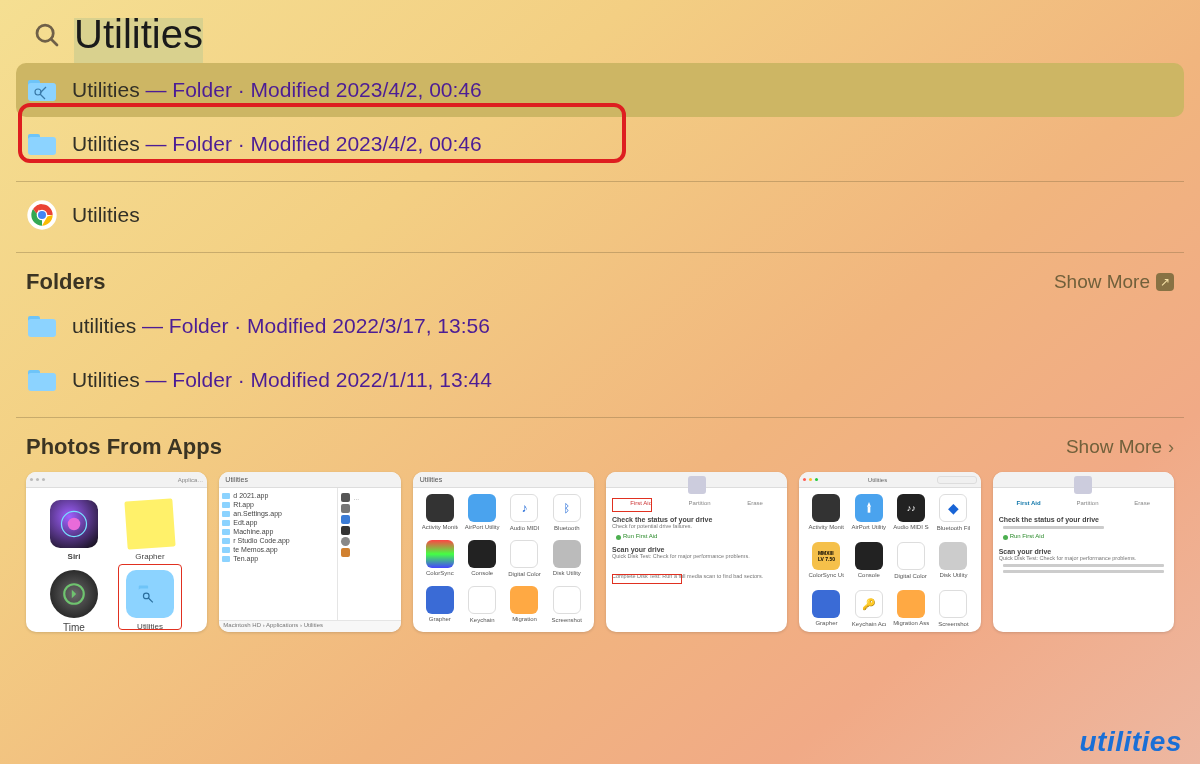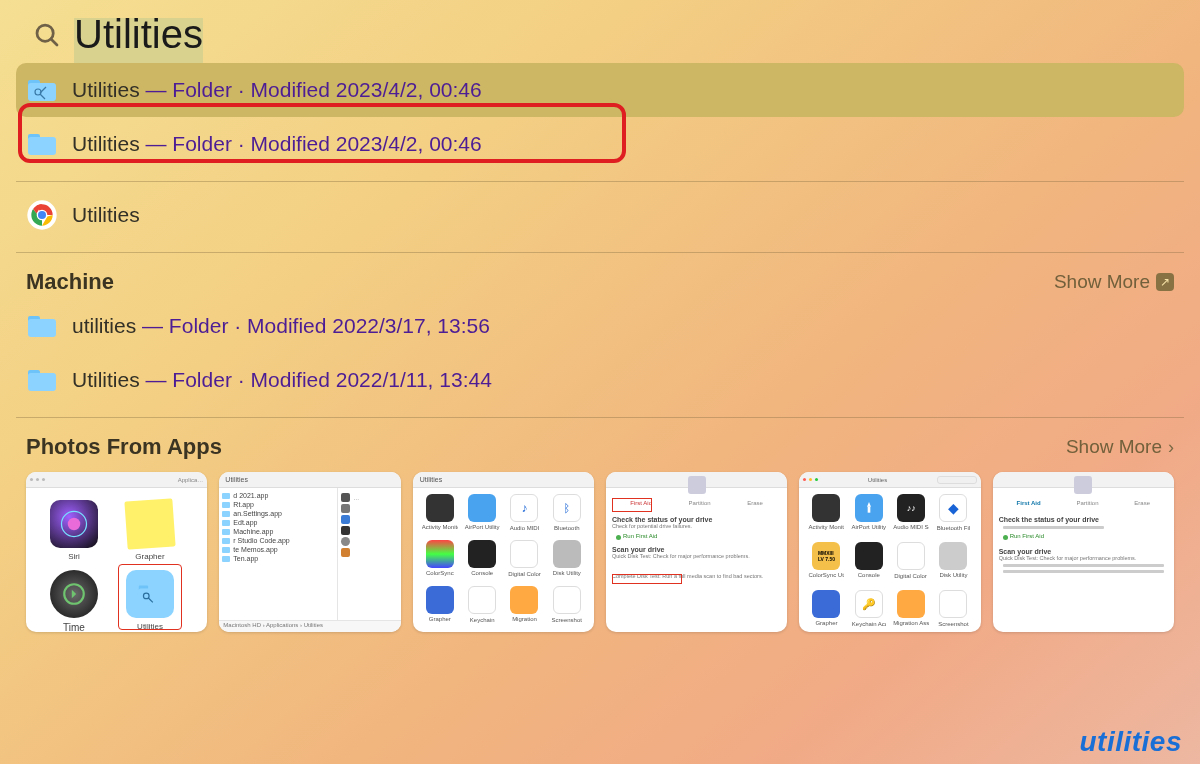--- a/index.html
+++ b/index.html
@@ -208,21 +208,21 @@
         <circle cx="24" cy="24" r="6" fill="#4285F4"></circle>
       </svg>
     </span>
     <span class="row-text-primary">Utilities</span>
   </div>
 </div>
 
 <div class="divider"></div>
 
 <div class="section-head">
-  <span class="section-title">Machine</span>
+  <span class="section-title">Folders</span>
   <span class="show-more">
     <span>Show More</span>
     <span class="sm-icon">↗</span>
   </span>
 </div>
 
 <div class="results">
   <div class="result-row">
     <span class="row-icon">
       <svg class="folder-icon" viewBox="0 0 32 32">
@@ -263,21 +263,21 @@
         <div style="flex:1"></div>
         <div style="font-size:6px;color:#888">Applica…</div>
       </div>
     <div class="grid-area">
       <div class="big-icon" style="left:24px; top:12px; background:radial-gradient(circle at 40% 35%, #a060ff, #0a0a0a);">
         <svg width="30" height="30" viewBox="0 0 24 24">
             <circle cx="12" cy="12" r="10" fill="none" stroke="#76e0ff" stroke-width="1"></circle>
             <circle cx="12" cy="12" r="5" fill="#e86bd9"></circle>
           </svg>
       </div>
-      <div style="position:absolute; left:24px; top:64px; width:48px; text-align:center; font-size:8px;">Siri</div>
+      <div style="position:absolute; left:24px; top:64px; width:48px; text-align:center; font-size:8px;font-weight:bold;">Siri</div>
       <div class="big-icon" style="left:100px; top:12px; background:#fff16a; transform:rotate(-4deg); border-radius:2px;"></div>
       <div style="position:absolute; left:100px; top:64px; width:48px; text-align:center; font-size:8px;">Grapher</div>
       <div class="big-icon" style="left:24px; top:82px; background:radial-gradient(circle,#6a6a6a,#111); border-radius:50%;">
         <svg width="26" height="26" viewBox="0 0 24 24">
             <circle cx="12" cy="12" r="9" fill="none" stroke="#6fc46f" stroke-width="2"></circle>
             <path d="M10 8l4 4-4 4" fill="#6fc46f"></path>
           </svg>
       </div>
       <div style="position:absolute; left:18px; top:134px; width:60px; text-align:center; font-size:10px;">Time Machine</div>
       <div class="big-icon" style="left:100px; top:82px; background:#8cd3ff;">

